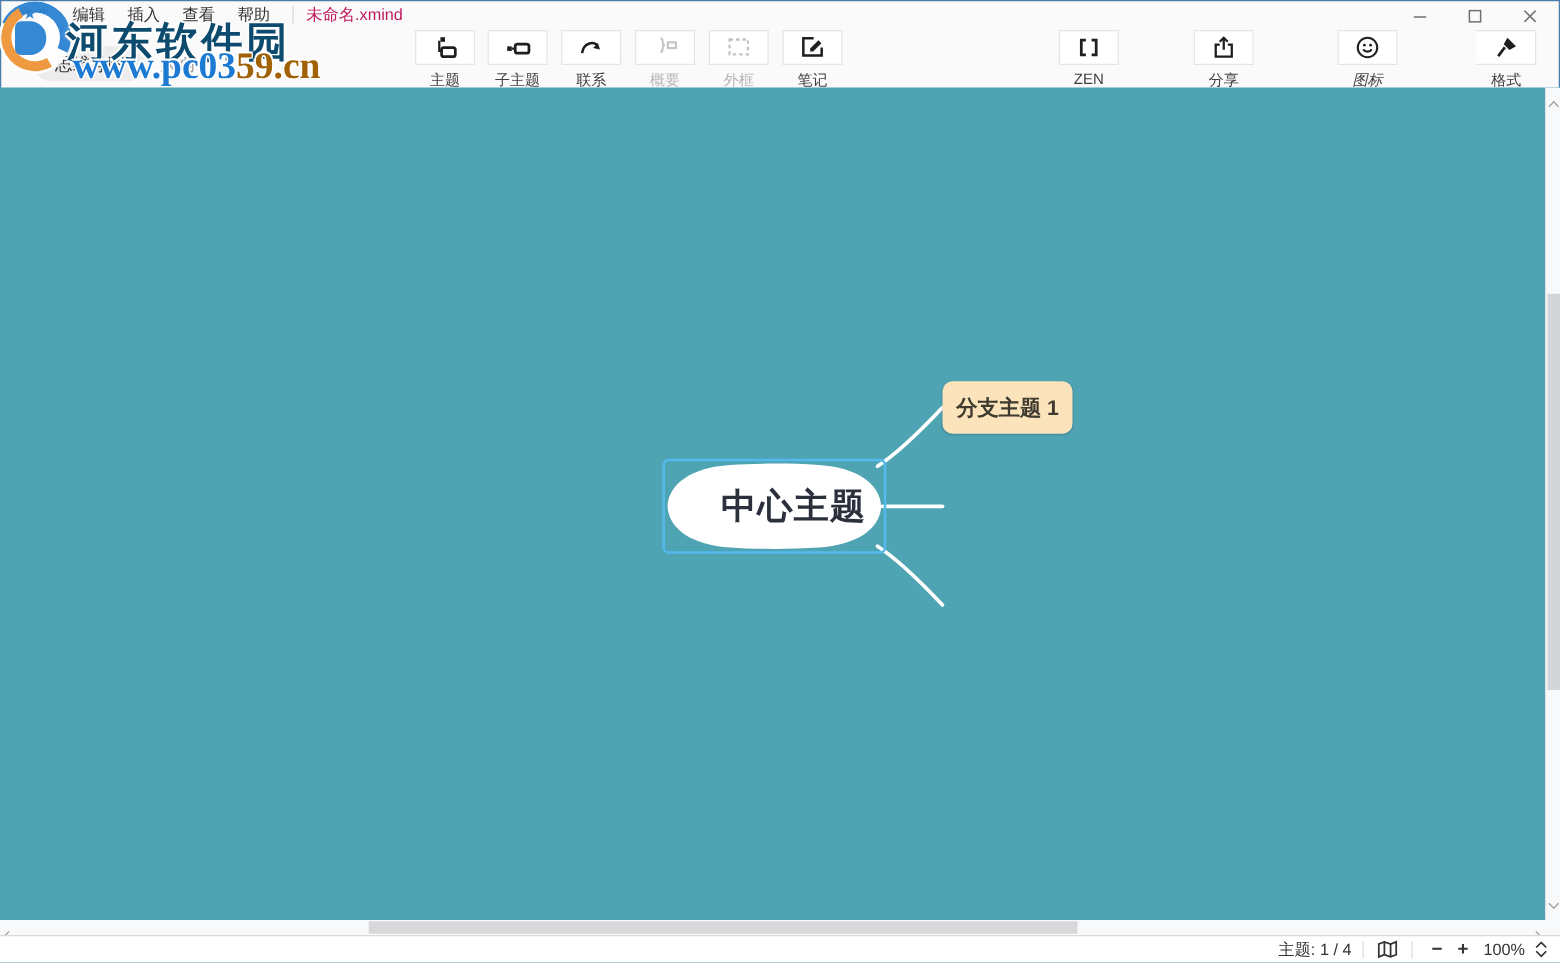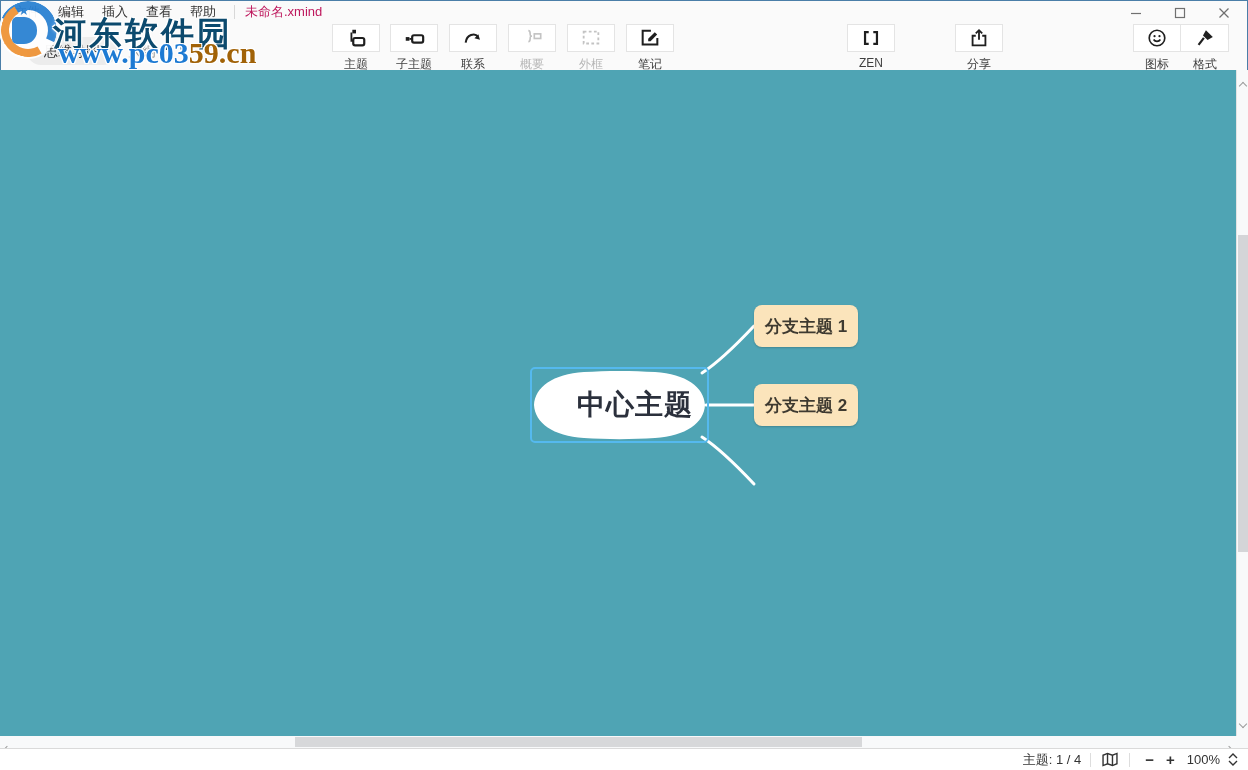--- a/index.html
+++ b/index.html
@@ -175,21 +175,21 @@
       <div class="box">
           <svg width="22" height="22" viewBox="0 0 24 24">
         <path d="M8.5 9.5 H5 V20 H19 V9.5 H15.5" stroke-width="2"></path>
         <path d="M12 14 V3.5" stroke-width="2"></path>
         <path d="M8.5 7 L12 3.5 L15.5 7" stroke-width="2"></path>
       </svg>
         </div>
       <div class="lbl">分享</div>
     </div>
 
-    <div class="tbtn" style="left:1133px;">
+    <div class="tbtn" style="left:1070px;font-style:italic;">
       <div class="box">
           <svg width="22" height="22" viewBox="0 0 24 24">
         <circle cx="12" cy="12" r="8.5" stroke-width="1.8"></circle>
         <circle class="fill" cx="9.3" cy="10" r="1.2"></circle>
         <circle class="fill" cx="14.7" cy="10" r="1.2"></circle>
         <path d="M8.3 13.6 C10 16.3 14 16.3 15.7 13.6" stroke-width="1.8"></path>
       </svg>
         </div>
       <div class="lbl">图标</div>
     </div>
@@ -209,21 +209,20 @@
     <svg class="map-svg" width="1248" height="666" viewBox="0 0 1248 666">
       <path d="M702 303 Q722 290 754 256" stroke="#FFFFFF" stroke-width="3" fill="none" stroke-linecap="round"></path>
       <path d="M706 335 L754 335" stroke="#FFFFFF" stroke-width="3" fill="none" stroke-linecap="round"></path>
       <path d="M702 367 Q722 380 754 414" stroke="#FFFFFF" stroke-width="3" fill="none" stroke-linecap="round"></path>
       <path d="M534 335 C535 317 553 304 584 302 C606 300.5 633 300.5 655 302 C686 304 704 317 705 335 C704 353 686 366 655 368 C633 369.5 606 369.5 584 368 C553 366 535 353 534 335 Z" fill="#FFFFFF"></path>
       <rect x="531" y="298" width="177" height="74" rx="4" fill="none" stroke="#55B9EE" stroke-width="2"></rect>
     </svg>
 
     <div class="central-topic">中心主题</div>
     <div class="branch b1">分支主题 1</div>
-    <div class="branch b2">分支主题 2</div>
 
     <div class="vscroll">
       <span class="arrow" style="top:5px;"><span class="chev up"></span></span>
       <div class="vthumb"></div>
       <span class="arrow" style="bottom:5px;"><span class="chev down"></span></span>
     </div>
   </div>
 
   <div class="hscroll">
     <span class="arrow" style="left:4px;"><span class="chev left"></span></span>

